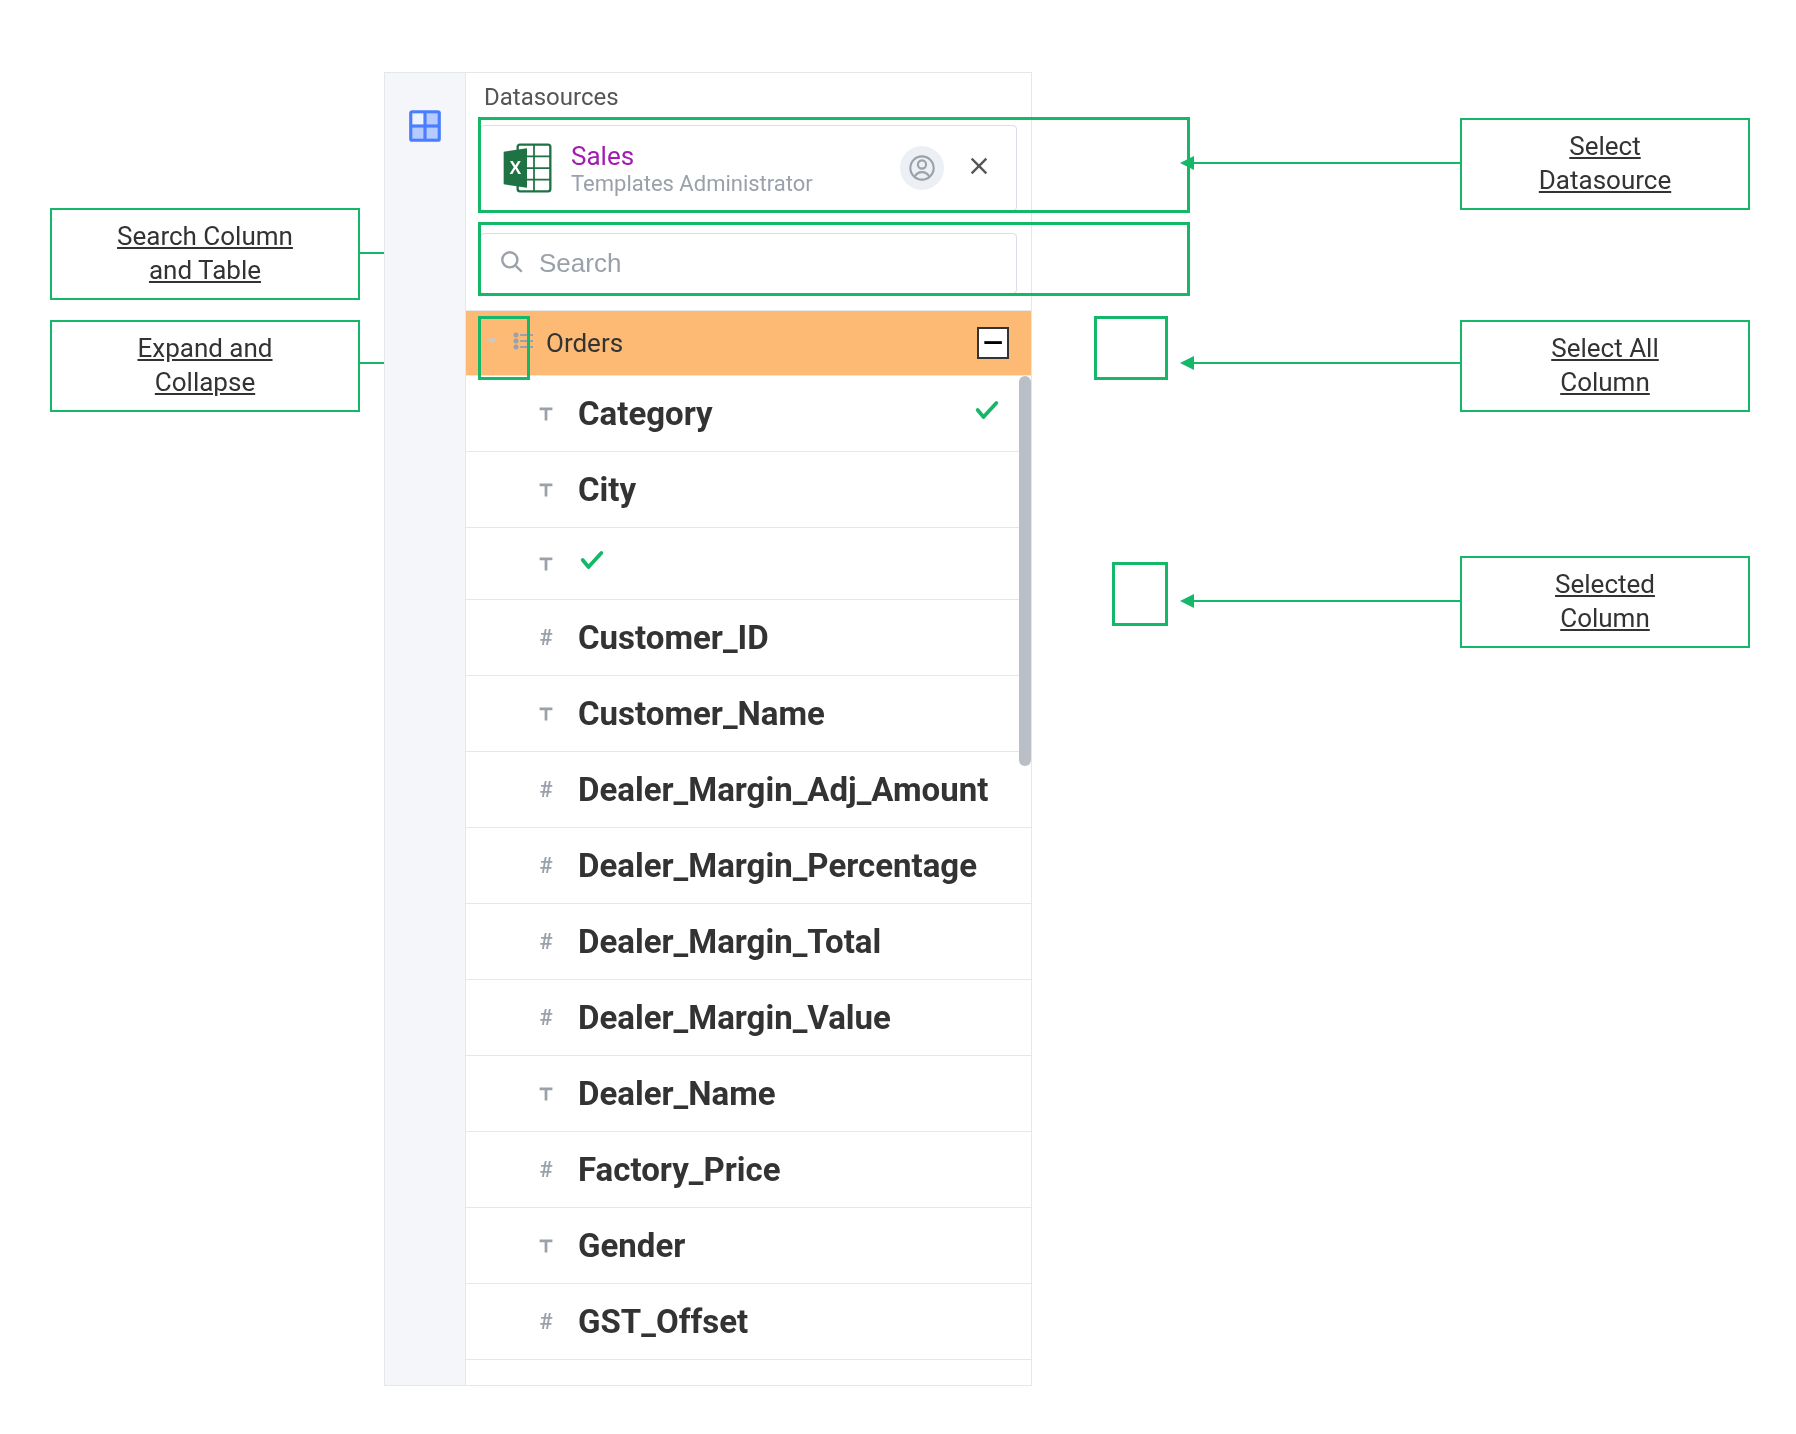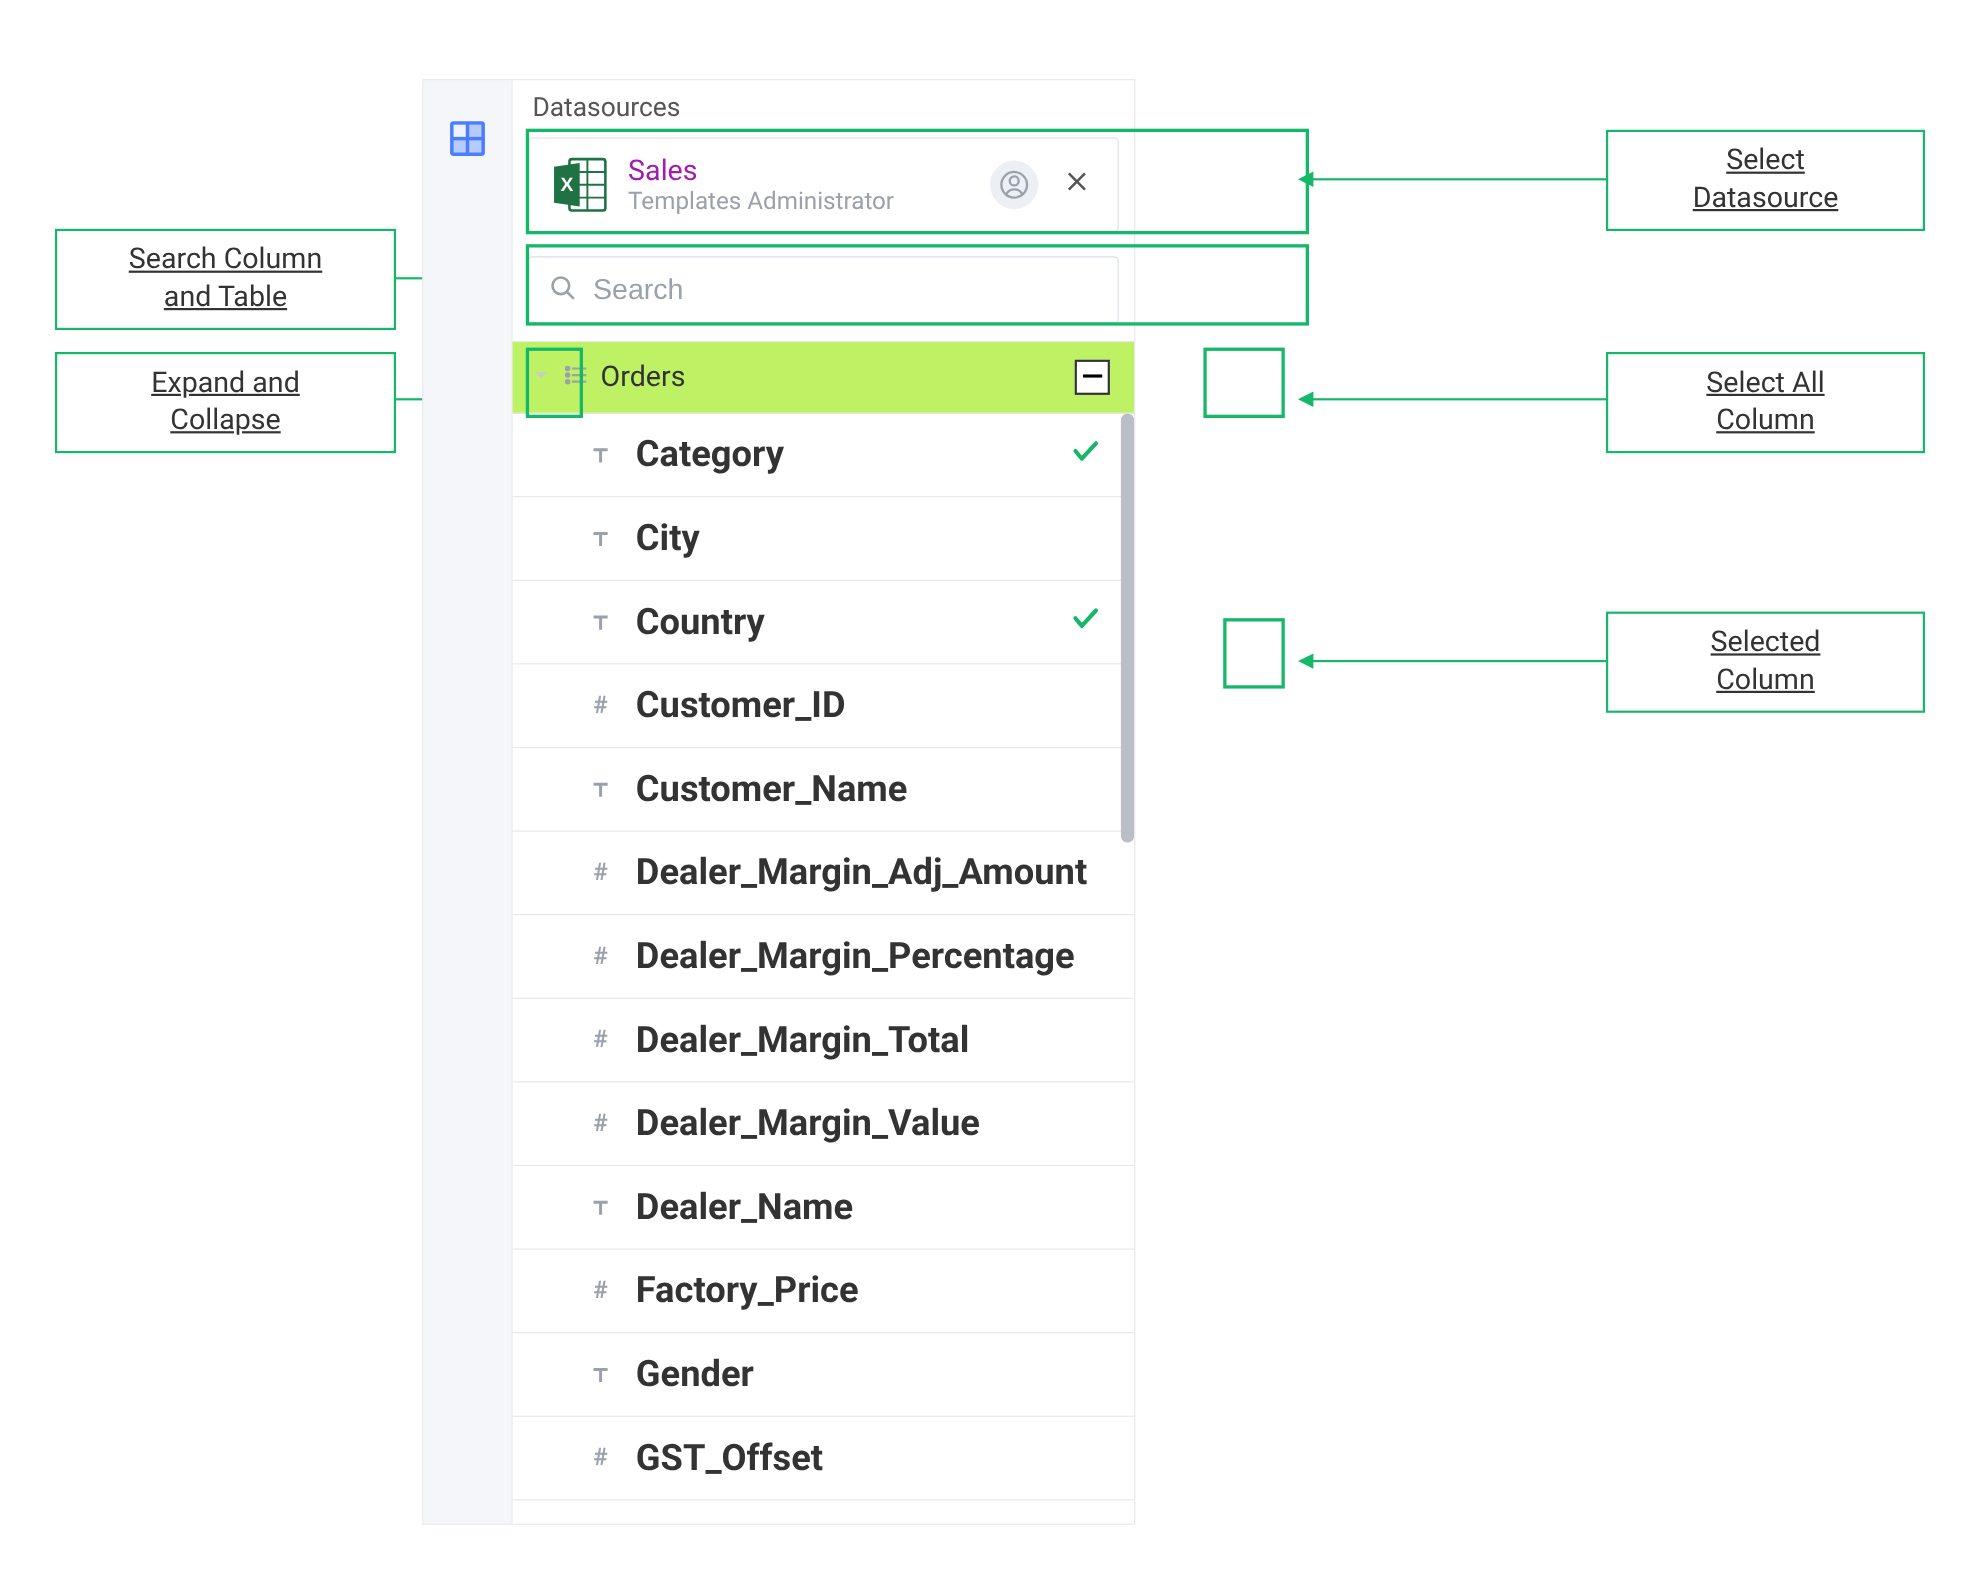--- a/index.html
+++ b/index.html
@@ -112,21 +112,21 @@
       font-size: 26px;
       color: #333;
       flex: 1;
       background: transparent;
     }
     .search-box input::placeholder { color: #9aa1ab; }
     .table-header {
       display: flex;
       align-items: center;
       padding: 16px 22px 16px 16px;
-      background: #bef264;
+      background: #fdba74;
       border-top: 1px solid #e5e7eb;
       border-bottom: 1px solid #e5e7eb;
       gap: 10px;
       position: relative;
     }
     .table-name { font-size: 26px; color: #333; flex: 1; }
     .tri-state {
       width: 32px; height: 32px;
       border: 2px solid #333;
       background: #fff;
@@ -302,21 +302,20 @@
             </svg>
           </div>
           <div class="col-name">City</div>
         </div>
         <div class="column-row">
           <div class="col-icon">
             <svg width="22" height="22" viewBox="0 0 24 24">
               <path d="M5 5h14v3h-5.5v11h-3V8H5z" fill="#9aa1ab"></path>
             </svg>
           </div>
-          <div class="col-name">Country</div>
           <div class="check"><svg width="28" height="28" viewBox="0 0 24 24" fill="none" stroke="#14b868" stroke-width="3.2" stroke-linecap="round" stroke-linejoin="round">
               <polyline points="4 12 9 18 20 6"></polyline>
             </svg></div>
         </div>
         <div class="column-row">
           <div class="col-icon">#</div>
           <div class="col-name">Customer_ID</div>
         </div>
         <div class="column-row">
           <div class="col-icon">

